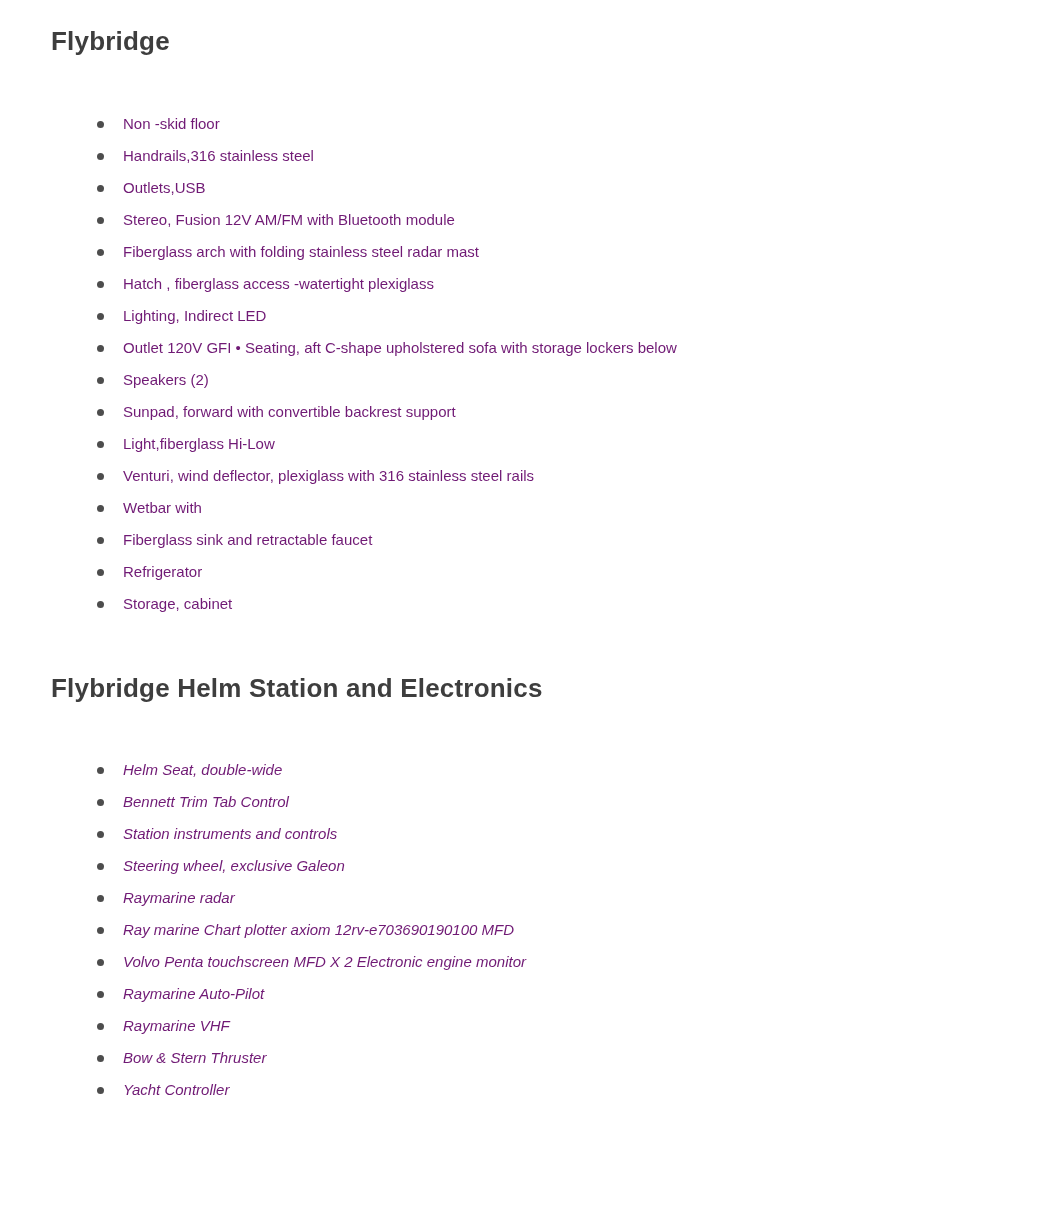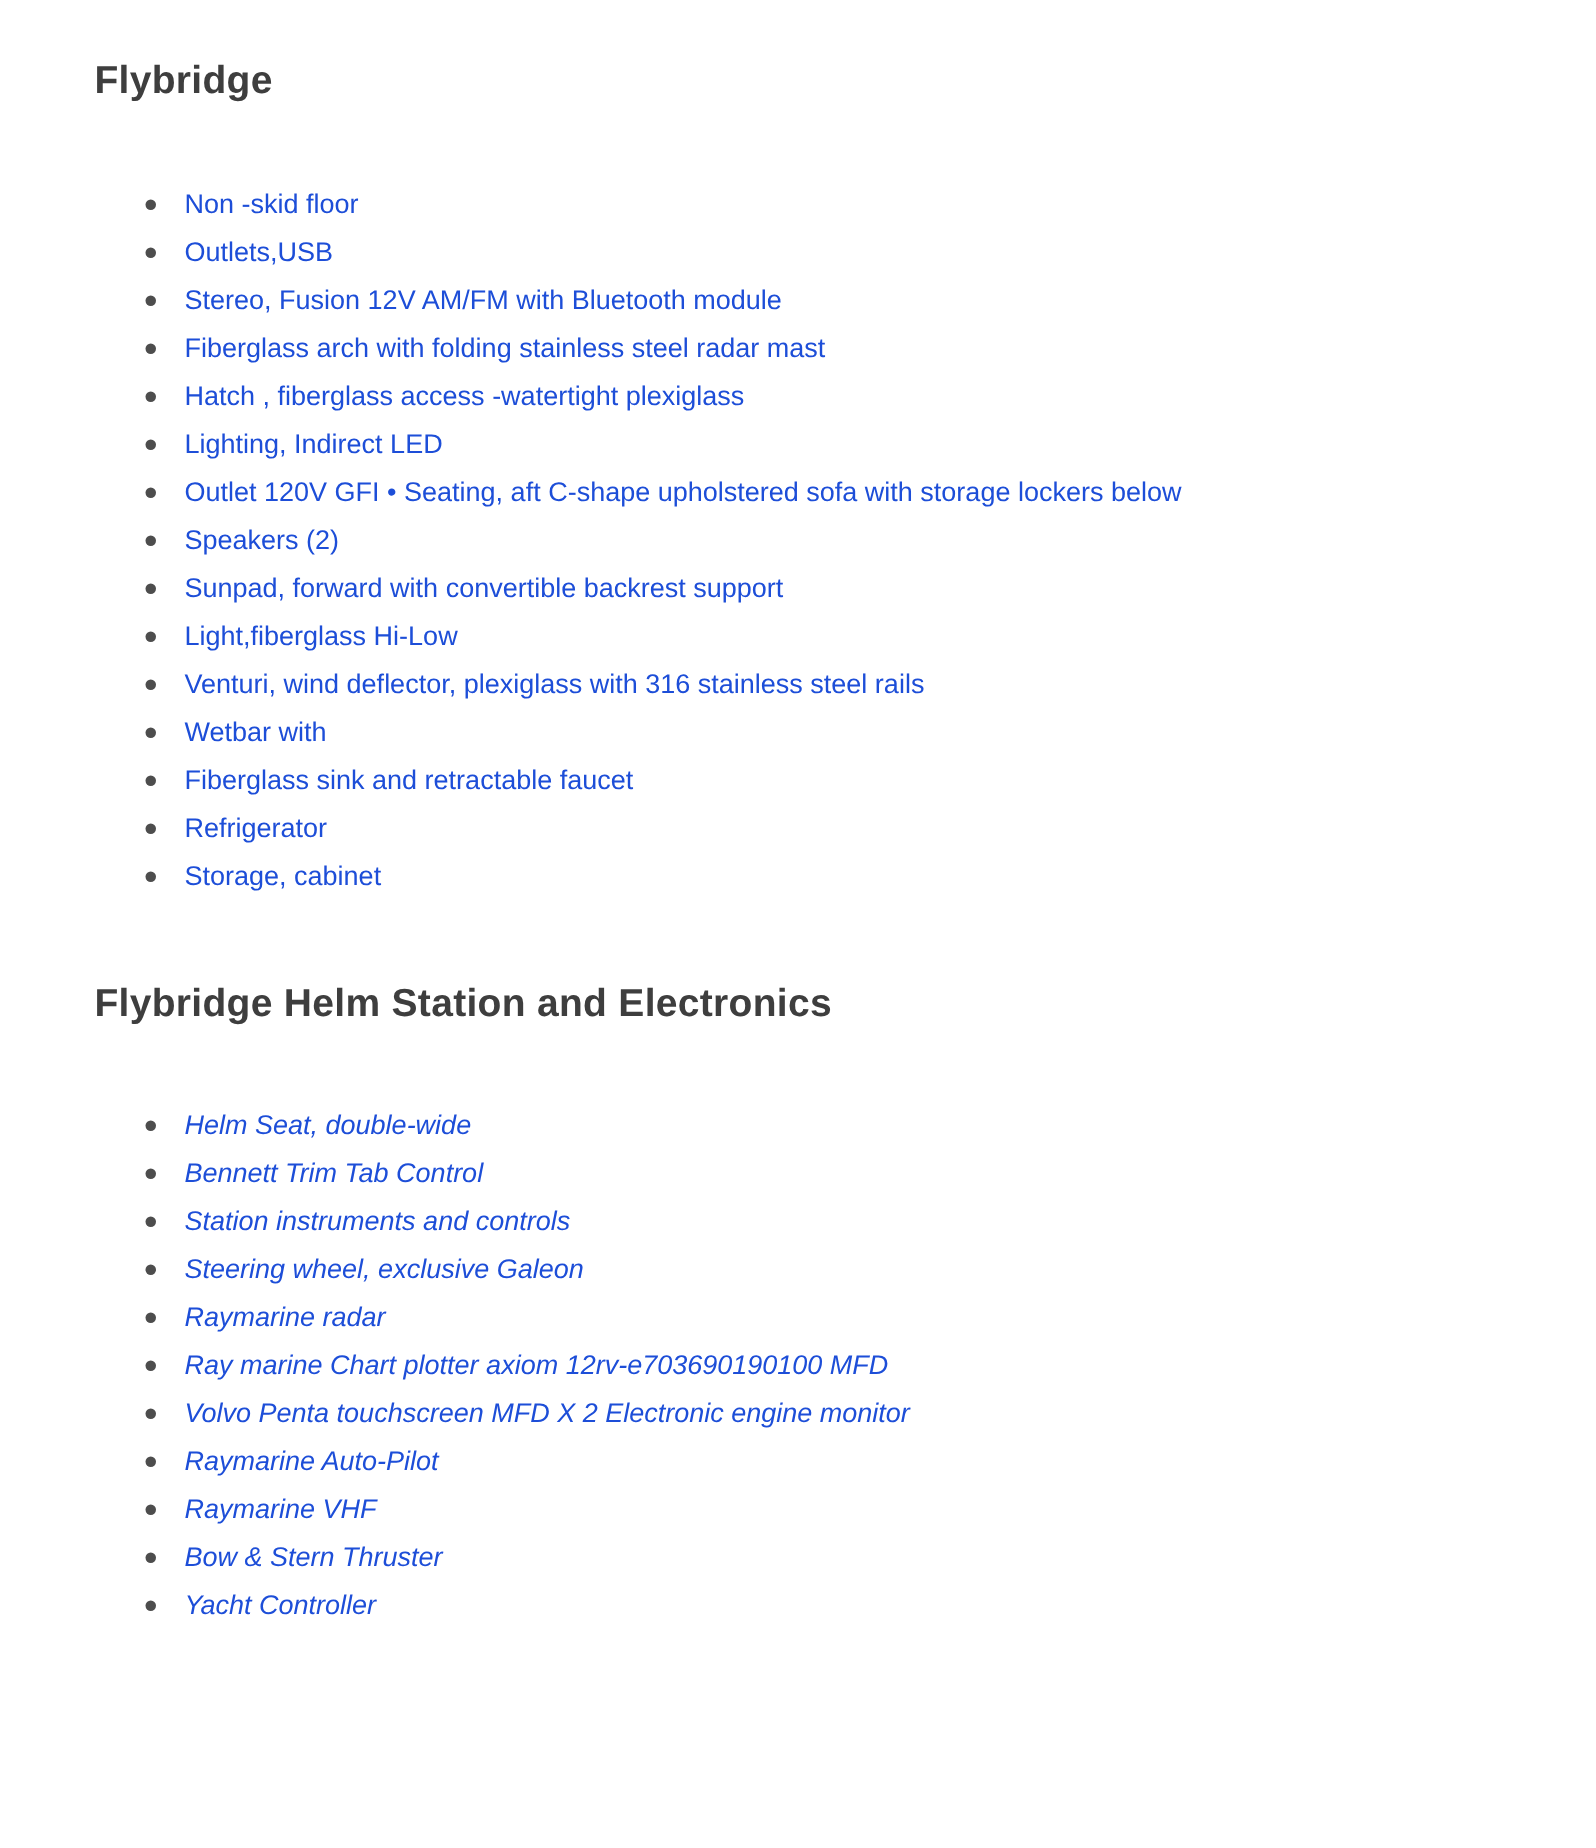--- a/index.html
+++ b/index.html
@@ -10,21 +10,21 @@
   body {
     width: 1064px;
     height: 1232px;
     font-family: "Liberation Sans", sans-serif;
     overflow: hidden;
   }
   .doc {
     padding: 22px 0 0 47px;
   }
   .section-title {
-    margin: 16px;
+    margin: 4px;
     font-size: 26px;
     font-weight: 700;
     line-height: 30px;
     color: #3e3e3e;
     letter-spacing: 0.2px;
     font-family: "Liberation Sans", sans-serif;
   }
   .section-title.second {
     margin-top: 53px;
   }
@@ -32,23 +32,23 @@
     list-style: none;
     margin: 52px 0 0 0;
     padding: 0 0 0 76px;
   }
   ul.spec-list.second {
     margin-top: 51px;
     font-style: italic;
   }
   ul.spec-list li {
     position: relative;
-    font-size: 18px;
+    font-size: 15px;
     line-height: 32px;
-    color: #1d4ed8;
+    color: #701a75;
     white-space: nowrap;
   }
   ul.spec-list li::before {
     content: "";
     position: absolute;
     left: -26px;
     top: 13px;
     width: 7px;
     height: 7px;
     border-radius: 50%;
@@ -57,20 +57,21 @@
 </style>
 </head>
 <body>
 
 <div class="doc">
 
   <h2 class="section-title">Flybridge</h2>
 
   <ul class="spec-list">
     <li>Non -skid floor</li>
+    <li>Handrails,316 stainless steel</li>
     <li>Outlets,USB</li>
     <li>Stereo, Fusion 12V AM/FM with Bluetooth module</li>
     <li>Fiberglass arch with folding stainless steel radar mast</li>
     <li>Hatch , fiberglass access -watertight plexiglass</li>
     <li>Lighting, Indirect LED</li>
     <li>Outlet 120V GFI • Seating, aft C-shape upholstered sofa with storage lockers below</li>
     <li>Speakers (2)</li>
     <li>Sunpad, forward with convertible backrest support</li>
     <li>Light,fiberglass Hi-Low</li>
     <li>Venturi, wind deflector, plexiglass with 316 stainless steel rails</li>

